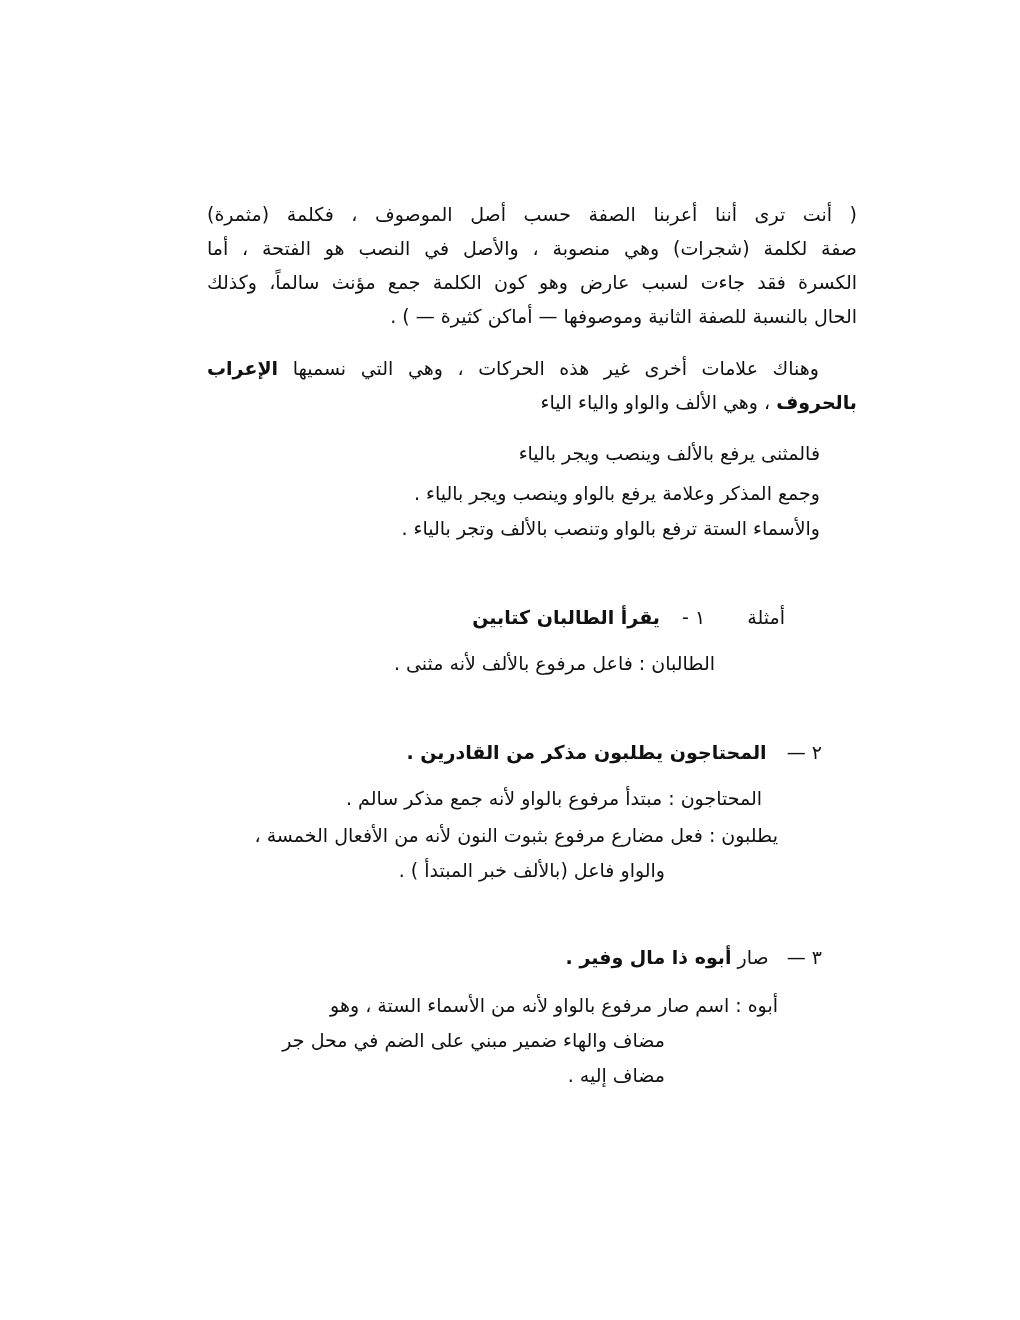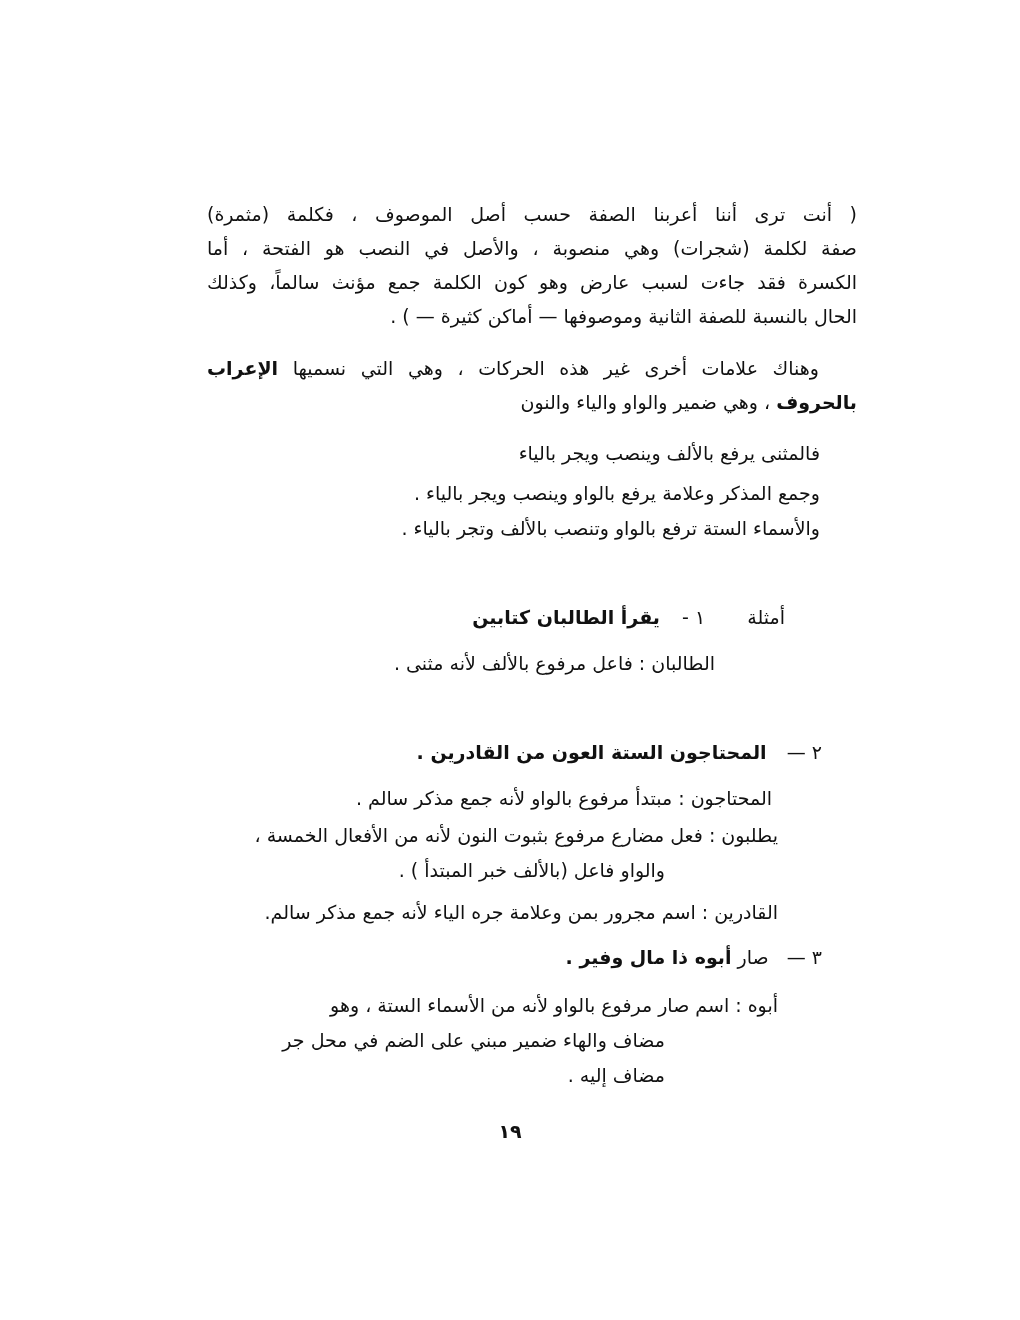--- a/index.html
+++ b/index.html
@@ -52,51 +52,49 @@
   <div class="line justify" style="top:199px; left:207px; width:650px;">( أنت ترى أننا أعربنا الصفة حسب أصل الموصوف ، فكلمة (مثمرة)</div>
   <div class="line justify" style="top:267px; left:207px; width:650px;">الكسرة فقد جاءت لسبب عارض وهو كون الكلمة جمع مؤنث سالماً، وكذلك</div>
   <div class="line" style="top:301px; right:163px;">الحال بالنسبة للصفة الثانية وموصوفها — أماكن كثيرة — ) .</div>
 
   <div class="line justify" style="top:353px; left:207px; width:612px;">
     <span>وهناك علامات أخرى غير هذه الحركات ، وهي التي نسميها</span>
     <span class="bold">الإعراب</span>
   </div>
   <div class="line" style="top:387px; right:163px;">
     <span class="bold">بالحروف</span>
-    <span>، وهي ضمير والواو والياء والنون</span>
+    <span>، وهي الألف والواو والياء الياء</span>
   </div>
 
   <div class="line" style="top:438px; right:200px;">فالمثنى يرفع بالألف وينصب ويجر بالياء</div>
   <div class="line" style="top:478px; right:200px;">وجمع المذكر وعلامة يرفع بالواو وينصب ويجر بالياء .</div>
   <div class="line" style="top:513px; right:200px;">والأسماء الستة ترفع بالواو وتنصب بالألف وتجر بالياء .</div>
 
   <div class="line" style="top:602px; right:235px;">
     <span>أمثلة</span>
     <span style="display:inline-block; width:30px;"></span>
     <span>١ -</span>
     <span style="display:inline-block; width:10px;"></span>
     <span class="bold">يقرأ الطالبان كتابين</span>
   </div>
   <div class="line" style="top:648px; right:305px;">الطالبان : فاعل مرفوع بالألف لأنه مثنى .</div>
 
   <div class="line" style="top:737px; right:198px;">
     <span>٢ —</span>
     <span style="display:inline-block; width:8px;"></span>
-    <span class="bold">المحتاجون الستة العون من القادرين .</span>
+    <span class="bold">المحتاجون يطلبون مذكر من القادرين .</span>
   </div>
-  <div class="line" style="top:783px; right:248px;">المحتاجون : مبتدأ مرفوع بالواو لأنه جمع مذكر سالم .</div>
+  <div class="line" style="top:783px; right:258px;">المحتاجون : مبتدأ مرفوع بالواو لأنه جمع مذكر سالم .</div>
   <div class="line" style="top:820px; right:242px;">يطلبون : فعل مضارع مرفوع بثبوت النون لأنه من الأفعال الخمسة ،</div>
   <div class="line" style="top:855px; right:355px;">والواو فاعل (بالألف خبر المبتدأ ) .</div>
-  <div class="line" style="top:897px; right:242px;">القادرين : اسم مجرور بمن وعلامة جره الياء لأنه جمع مذكر سالم.</div>
 
   <div class="line" style="top:942px; right:198px;">
     <span>٣ —</span>
     <span style="display:inline-block; width:6px;"></span>
     <span>صار</span>
     <span class="bold">أبوه ذا مال وفير .</span>
   </div>
   <div class="line" style="top:990px; right:242px;">أبوه : اسم صار مرفوع بالواو لأنه من الأسماء الستة ، وهو</div>
   <div class="line" style="top:1025px; right:355px;">مضاف والهاء ضمير مبني على الضم في محل جر</div>
   <div class="line" style="top:1060px; right:355px;">مضاف إليه .</div>
 
-  <div class="page-number">١٩</div>
 
 </div>
 
 </body></html>

